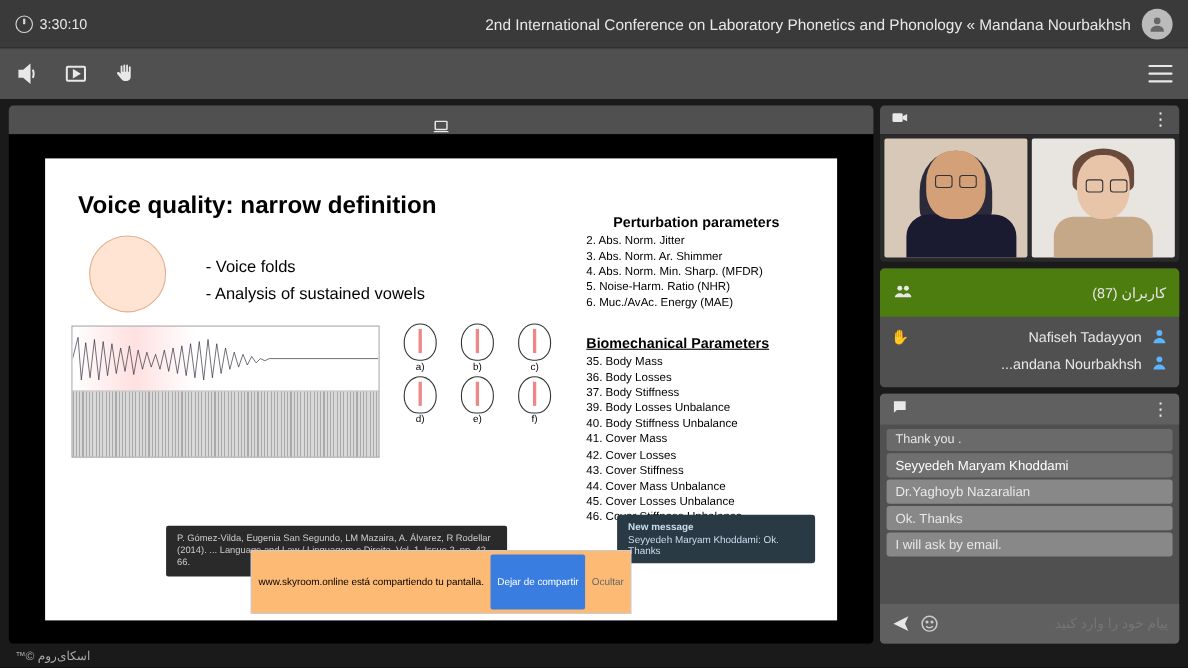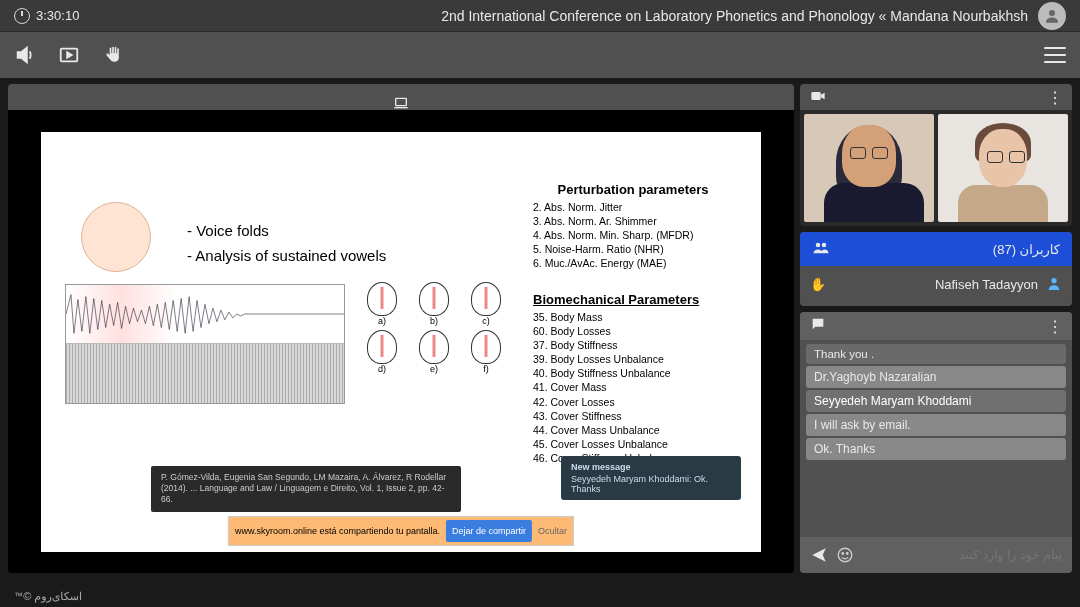--- a/index.html
+++ b/index.html
@@ -1,19 +1,19 @@
 <!DOCTYPE html>
 <html><head>
 <meta charset="utf-8">
 <style>
   * { margin: 0; padding: 0; box-sizing: border-box; font-family: Arial, sans-serif; }
   body { background: #1a1a1a; color: #e8e8e8; width: 1080px; height: 607px; overflow: hidden; position: relative; }
   
   
-  .topbar { height: 32px; background: #3a3a3a; display: flex; align-items: center; justify-content: space-between; padding: 0 14px; border-bottom: 1px solid #2a2a2a; }
+  .topbar { height: 44px; background: #3a3a3a; display: flex; align-items: center; justify-content: space-between; padding: 0 14px; border-bottom: 1px solid #2a2a2a; }
   .tb-left { display: flex; align-items: center; gap: 6px; }
   .clock-icon { width: 16px; height: 16px; border: 1.5px solid #d8d8d8; border-radius: 50%; position: relative; }
   .clock-icon::after { content:''; position:absolute; top:2px; left:6px; width:1.5px; height:5px; background:#d8d8d8; }
   .timer { font-size: 13px; }
   .tb-right { display: flex; align-items: center; gap: 10px; font-size: 14px; }
   .avatar-circle { width: 28px; height: 28px; background: #bbb; border-radius: 50%; display:flex; align-items:center; justify-content:center; }
   .avatar-circle svg { width:18px; height:18px; }
   
   
   .toolbar { height: 46px; background: #505050; display: flex; align-items: center; justify-content: space-between; padding: 0 14px; }
@@ -37,21 +37,21 @@
   .slide-bullets li::before { content:'- '; }
   .pert { position:absolute; top:50px; right:28px; width:200px; }
   .pert-title { font-weight:bold; text-align:center; font-size:13px; margin-bottom:3px; }
   .pert li, .bio li { font-size:10.5px; list-style:none; line-height:1.35; }
   .bio { position:absolute; top:160px; right:28px; width:200px; }
   .bio-title { font-weight:bold; font-size:13px; text-decoration:underline; margin-bottom:3px; }
   .citation { position:absolute; bottom:40px; left:110px; background:#2a2a2a; color:#ccc; font-size:8.5px; padding:6px 10px; width:310px; border-radius:2px; line-height:1.3; }
   .notif { position:absolute; bottom:52px; right:20px; background:#2a3a44; color:#cde; font-size:9px; padding:6px 10px; width:180px; border-radius:3px; }
   .notif-title { font-weight:bold; margin-bottom:2px; }
   .sharebar { position:absolute; bottom:6px; left:50%; transform:translateX(-50%); display:flex; align-items:center; gap:6px; font-size:9px; background:#fdba74; padding:3px 6px; border:1px solid #ccc; }
-  .sharebar .stop { background:#3a7de0; color:#fff; padding:6px 6px; border-radius:2px; }
+  .sharebar .stop { background:#3a7de0; color:#fff; padding:20px 6px; border-radius:2px; }
   .sharebar .hide { color:#666; }
   .vocal-dia { position:absolute; top:150px; left:320px; width:170px; height:120px; }
   .vocal-row { display:flex; gap:10px; margin-bottom:4px; }
   .vocal-cell { width:42px; height:44px; display:flex; flex-direction:column; align-items:center; justify-content:flex-end; font-size:9px; }
   .vocal-shape { width:30px; height:34px; border:1.5px solid #333; border-radius:50% 50% 45% 45%; position:relative; }
   .vocal-shape::after { content:''; position:absolute; top:4px; left:50%; transform:translateX(-50%); width:3px; height:22px; background:#e88; }
   .waveform { position:absolute; top:152px; left:24px; width:280px; height:120px; border:1px solid #999; background:#f8f8f8; }
   .wave-top { height:50%; border-bottom:1px solid #bbb; position:relative; overflow:hidden; background:linear-gradient(90deg,#fff 0%, #ffe0e0 20%, #fff 40%); }
   .spectro { height:50%; background: repeating-linear-gradient(90deg, #888 0px, #888 1px, #ccc 1px, #ccc 3px); opacity:0.7; }
   .face { position:absolute; top:70px; left:40px; width:70px; height:70px; border-radius:50%; background:#ffe4d4; border:1px solid #e0b090; }
@@ -68,21 +68,21 @@
   .glasses::before, .glasses::after { content:''; position:absolute; width:14px; height:10px; border:1.5px solid #333; border-radius:3px; }
   .glasses::after { right:0; }
   .body1 { width:100px; height:50px; background:#1a1a30; margin:-4px auto 0; border-radius:20px 20px 0 0; }
   .vid-tile.t2 { background:#e8e4e0; }
   .face2 { width:48px; height:58px; background:#e8c4a8; border-radius:45%; margin:12px auto 0; position:relative; }
   .hair2 { position:absolute; top:-6px; left:-4px; width:56px; height:40px; background:#6a4a3a; border-radius:50% 50% 20% 20%; z-index:-1; }
   .body2 { width:90px; height:50px; background:#c4a888; margin:-2px auto 0; border-radius:18px 18px 0 0; }
   
   
   .panel-sec { background:#505050; border-radius:4px; }
-  .users-header { height: 34px; display:flex; align-items:center; justify-content:space-between; padding:0 12px; font-size:13px; background:#1d4ed8; border-radius:4px 4px 0 0; }
+  .users-header { height: 44px; display:flex; align-items:center; justify-content:space-between; padding:0 12px; font-size:13px; background:#4d7c0f; border-radius:4px 4px 0 0; }
   .users-body { padding: 6px 10px 10px; font-size:13px; }
   .user-row { display:flex; align-items:center; justify-content:flex-end; gap:8px; padding:4px 0; }
   .user-row .hand { margin-right:auto; font-size:13px; }
   .uicon { width:16px; height:16px; color:#5bb4ff; }
   
   
   .chat-sec { flex:1; display:flex; flex-direction:column; background:#505050; border-radius:4px; min-height:0; }
   .chat-header { height:28px; display:flex; align-items:center; justify-content:space-between; padding:0 10px; background:#606060; border-radius:4px 4px 0 0; }
   .chat-body { flex:1; overflow:hidden; padding:4px 6px; font-size:12px; display:flex; flex-direction:column; gap:2px; }
   .msg { padding:4px 8px; border-radius:3px; text-align:right; direction:rtl; }
@@ -148,20 +148,21 @@
   <div class="left-panel">
     <div class="share-header">
       <span><svg width="16" height="14" viewBox="0 0 24 20" fill="none" stroke="#e8e8e8" stroke-width="2">
             <rect x="4" y="3" width="16" height="11" rx="1"></rect>
             <path d="M2 17h20"></path>
           </svg></span>
       <span>Eugenia San Segundo Fernández</span>
     </div>
     <div class="share-body">
       <div class="slide">
+        <div class="slide-title">Voice quality: narrow definition</div>
         <div class="face"></div>
         <ul class="slide-bullets">
           <li>Voice folds</li>
           <li>Analysis of sustained vowels</li>
         </ul>
         <div class="waveform">
           <div class="wave-top"><svg width="100%" height="100%" preserveAspectRatio="none" viewBox="0 0 280 60">
                 <path d="M0 30 L5 10 L8 50 L12 15 L16 48 L20 12 L24 50 L28 14 L32 46 L36 16 L40 44 L44 20 L48 42 L52 18 L56 45 L60 22 L64 40 L68 24 L72 38 L76 26 L80 40 L84 22 L88 42 L92 20 L96 44 L100 18 L104 46 L108 16 L112 48 L116 14 L120 50 L124 12 L128 48 L132 16 L136 44 L140 20 L144 40 L148 24 L152 38 L156 26 L160 36 L164 28 L168 34 L172 30 L176 32 L180 30 L280 30" stroke="#223" stroke-width="0.6" fill="none"></path>
               </svg></div>
           <div class="spectro"></div>
@@ -203,21 +204,21 @@
             <li>3. Abs. Norm. Ar. Shimmer</li>
             <li>4. Abs. Norm. Min. Sharp. (MFDR)</li>
             <li>5. Noise-Harm. Ratio (NHR)</li>
             <li>6. Muc./AvAc. Energy (MAE)</li>
           </ul>
         </div>
         <div class="bio">
           <div class="bio-title">Biomechanical Parameters</div>
           <ul>
             <li>35. Body Mass</li>
-            <li>60. Body Losses</li>
+            <li>36. Body Losses</li>
             <li>37. Body Stiffness</li>
             <li>39. Body Losses Unbalance</li>
             <li>40. Body Stiffness Unbalance</li>
             <li>41. Cover Mass</li>
             <li>42. Cover Losses</li>
             <li>43. Cover Stiffness</li>
             <li>44. Cover Mass Unbalance</li>
             <li>45. Cover Losses Unbalance</li>
             <li>46. Cover Stiffness Unbalance</li>
           </ul>
@@ -279,36 +280,43 @@
       </div>
       <div class="users-body">
         <div class="user-row">
           <span class="hand">✋</span>
           <span>Nafiseh Tadayyon</span>
           <svg class="uicon" viewBox="0 0 24 24" fill="#5bb4ff">
               <circle cx="12" cy="7" r="4"></circle>
               <path d="M4 21c0-4 4-7 8-7s8 3 8 7"></path>
             </svg>
         </div>
+        <div class="user-row">
+          <span>...andana Nourbakhsh</span>
+          <svg class="uicon" viewBox="0 0 24 24" fill="#5bb4ff">
+              <circle cx="12" cy="7" r="4"></circle>
+              <path d="M4 21c0-4 4-7 8-7s8 3 8 7"></path>
+            </svg>
+        </div>
       </div>
     </div>
 
     <div class="chat-sec">
       <div class="chat-header">
         <span><svg width="16" height="16" viewBox="0 0 24 24" fill="#e8e8e8">
               <path d="M4 4h16v12H8l-4 4V4z"></path>
             </svg></span>
         <span class="vdots">⋮</span>
       </div>
       <div class="chat-body">
         <div class="msg others">Thank you .</div>
+        <div class="msg name">Seyyedeh Maryam Khoddami</div>
         <div class="msg hl">Dr.Yaghoyb Nazaralian</div>
-        <div class="msg name">Seyyedeh Maryam Khoddami</div>
+        <div class="msg hl">Ok. Thanks</div>
         <div class="msg hl">I will ask by   email.</div>
-        <div class="msg hl">Ok. Thanks</div>
       </div>
       <div class="chat-input">
         <span class="send-icon"><svg width="18" height="18" viewBox="0 0 24 24" fill="#e8e8e8">
               <path d="M3 12l18-9-4 9 4 9-18-9z"></path>
             </svg></span>
         <span class="emoji-icon"><svg width="18" height="18" viewBox="0 0 24 24" fill="none" stroke="#e8e8e8" stroke-width="1.8">
               <circle cx="12" cy="12" r="9"></circle>
               <circle cx="9" cy="10" r="1" fill="#e8e8e8"></circle>
               <circle cx="15" cy="10" r="1" fill="#e8e8e8"></circle>
               <path d="M8 15c1 1.5 2.5 2 4 2s3-.5 4-2"></path>

